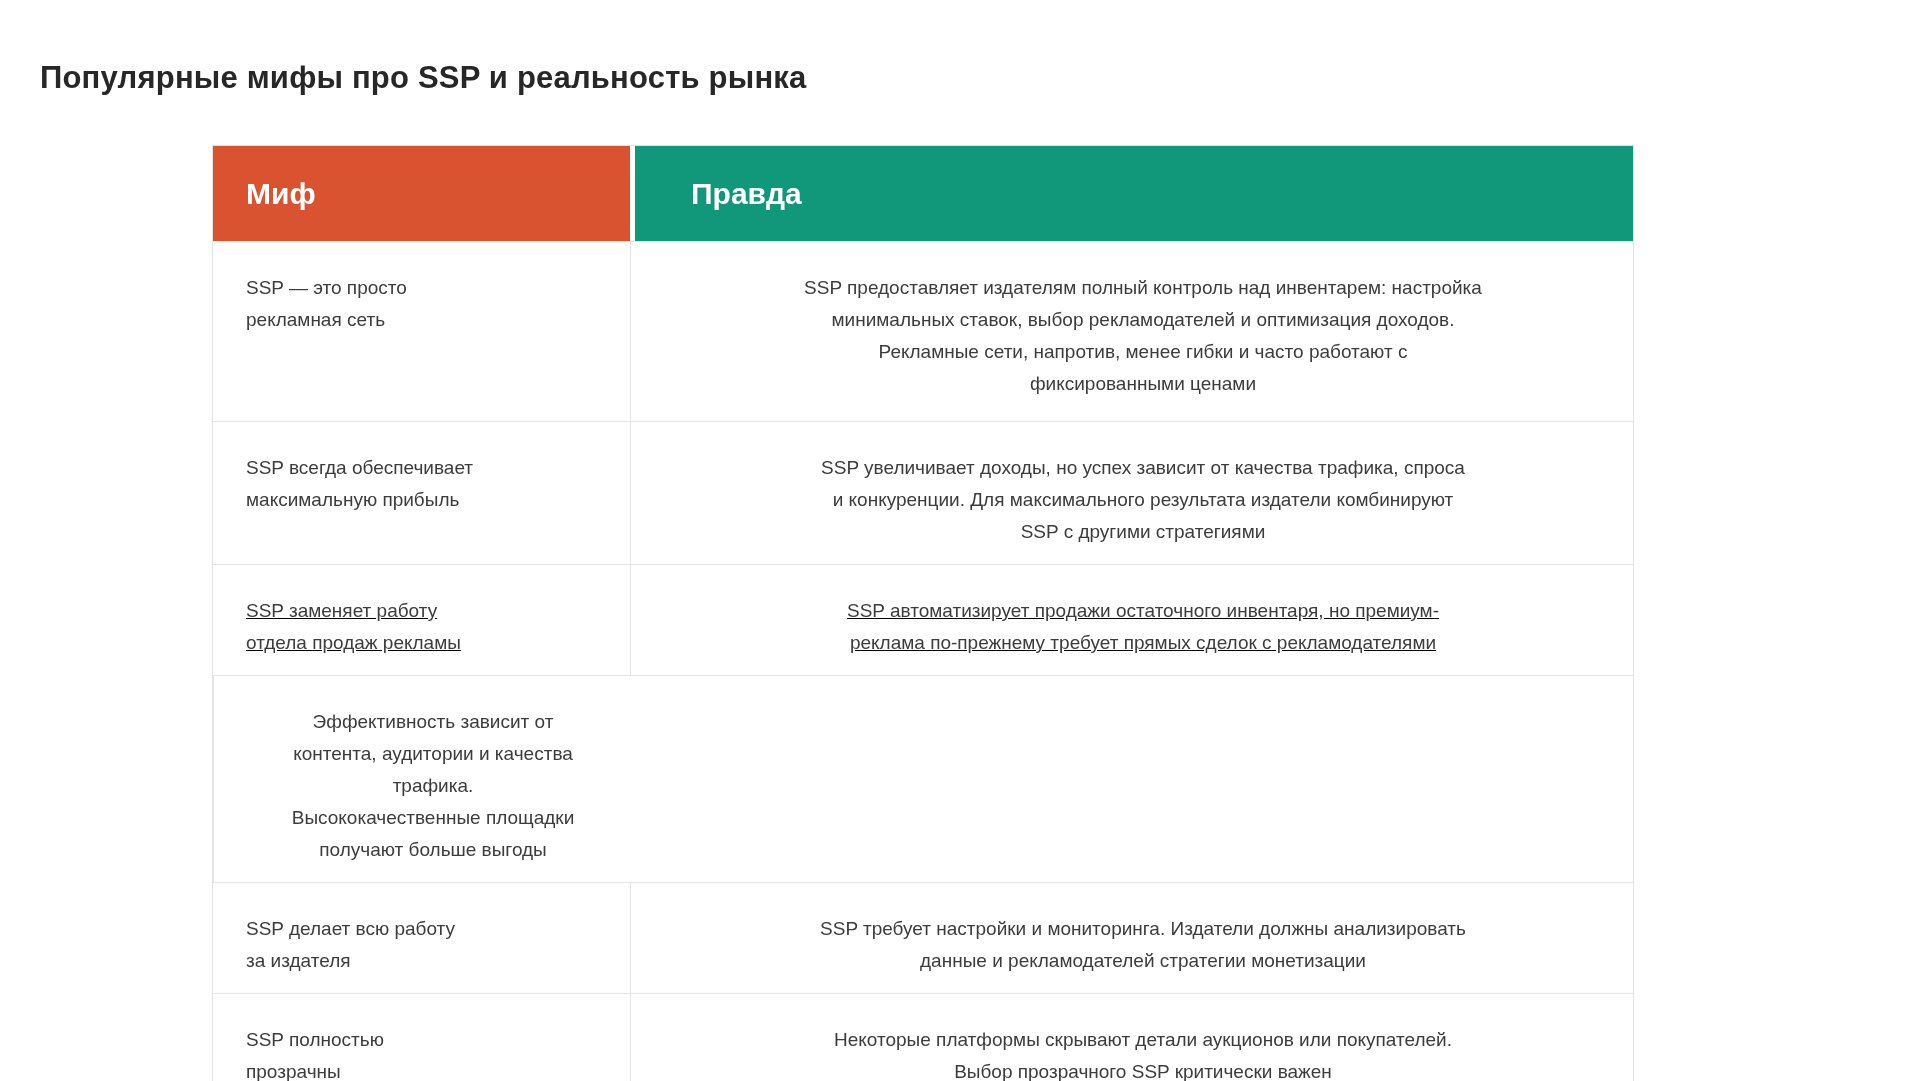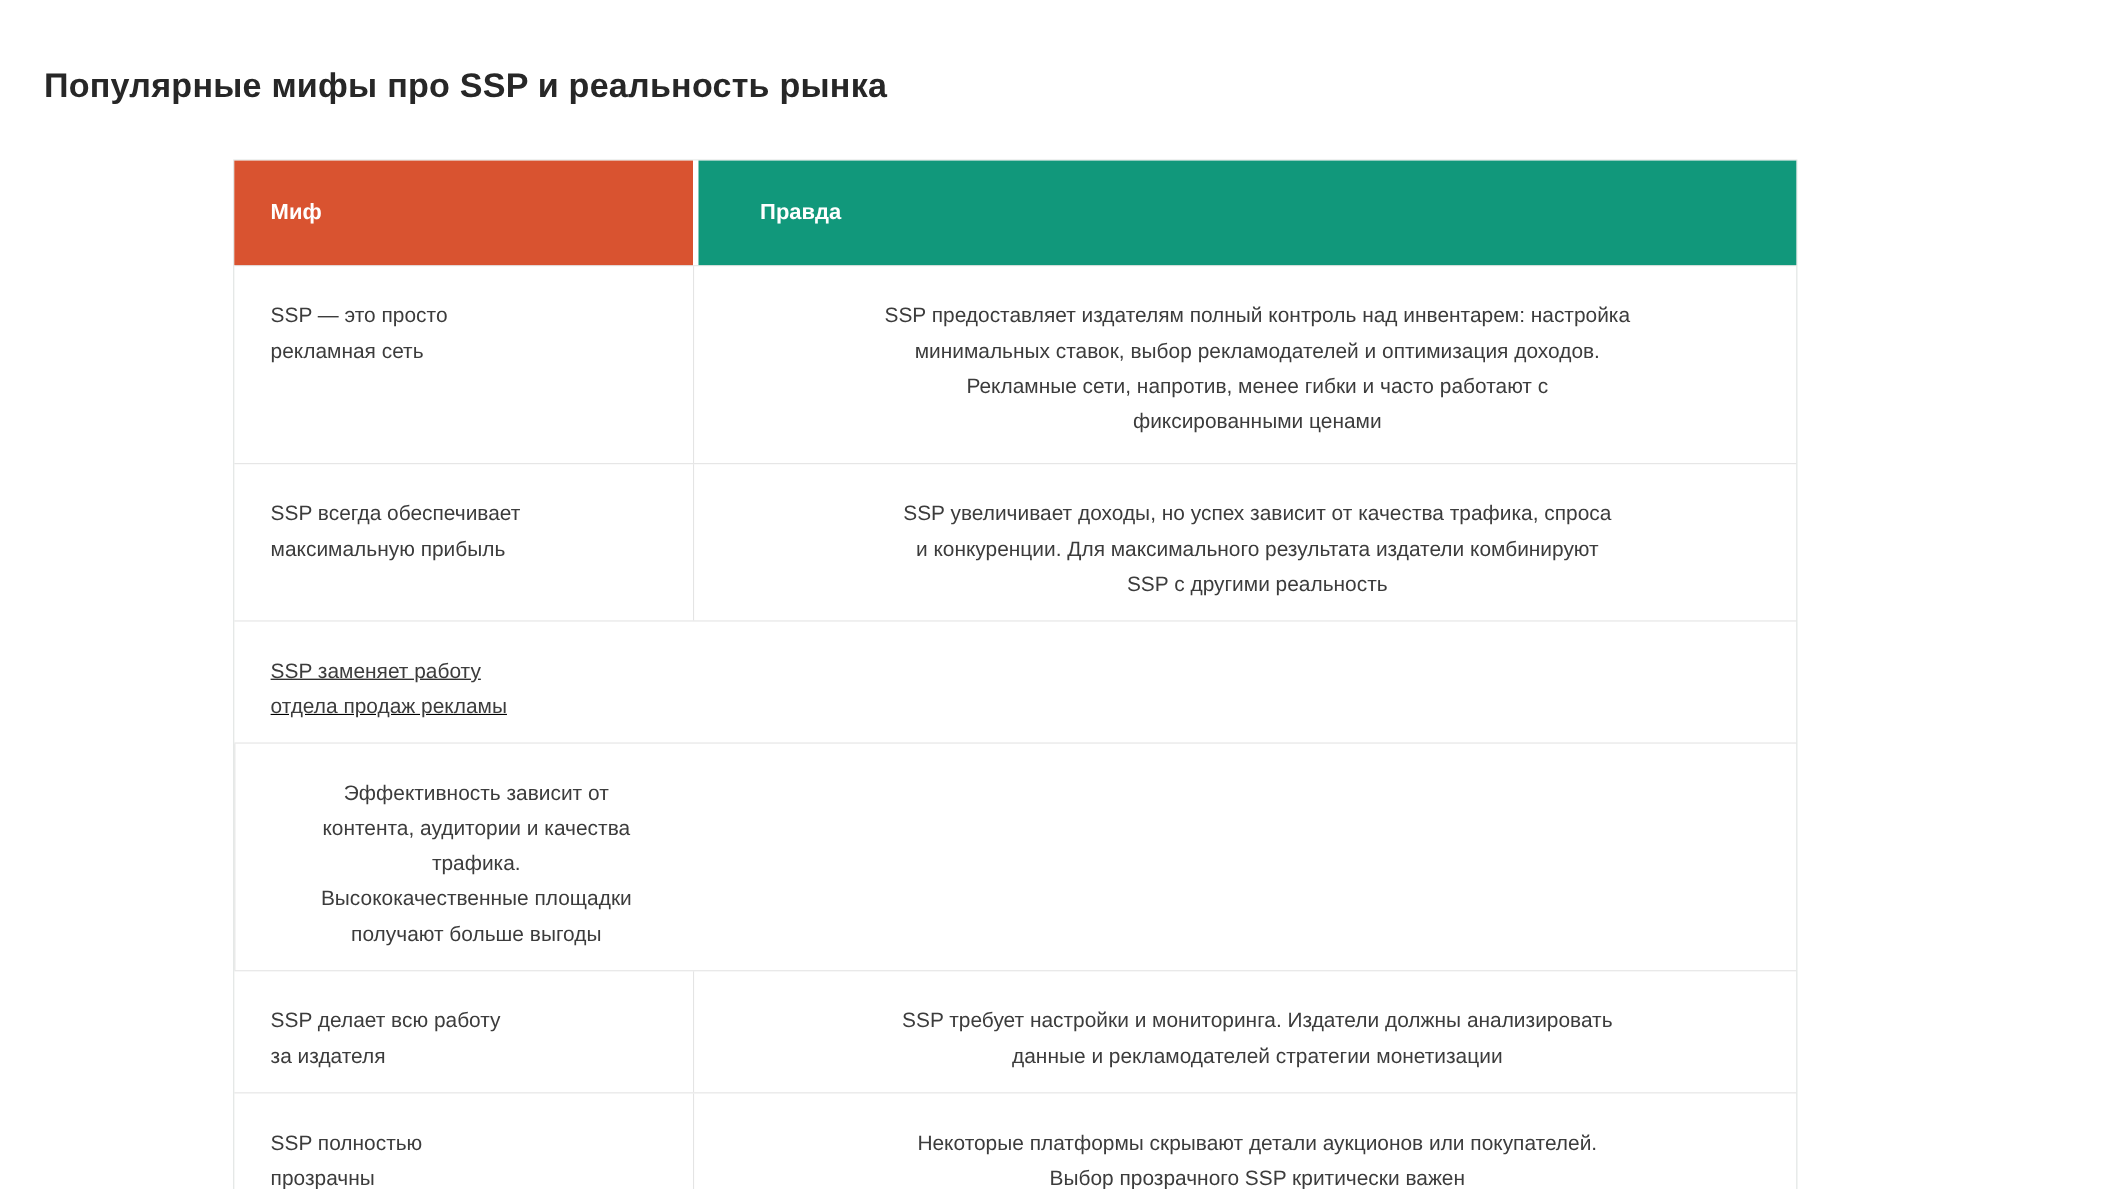--- a/index.html
+++ b/index.html
@@ -28,21 +28,21 @@
   }
   .thead {
     display: grid;
     grid-template-columns: 417px 5px 1fr;
     height: 95px;
   }
   .th {
     display: flex;
     align-items: center;
     color: #ffffff;
-    font-size: 20px;
+    font-size: 30px;
     font-weight: 700;
   }
   .th.myth-h { padding-left: 33px; }
   .th.truth-h { padding-left: 56px; }
   .th-gap { background: #ffffff; }
   .tr {
     display: grid;
     grid-template-columns: 417px 1fr;
     border-top: 1px solid #e4e4e4;
   }
@@ -86,25 +86,27 @@
       <div class="td truth">SSP предоставляет издателям полный контроль над инвентарем: настройка
 минимальных ставок, выбор рекламодателей и оптимизация доходов.
 Рекламные сети, напротив, менее гибки и часто работают с
 фиксированными ценами</div>
     </div>
     <div class="tr">
       <div class="td myth">SSP всегда обеспечивает
 максимальную прибыль</div>
       <div class="td truth">SSP увеличивает доходы, но успех зависит от качества трафика, спроса
 и конкуренции. Для максимального результата издатели комбинируют
-SSP с другими реальность</div>
+SSP с другими стратегиями</div>
     </div>
     <div class="tr">
       <div class="td myth">SSP заменяет работу
 отдела продаж рекламы</div>
+      <div class="td truth">SSP автоматизирует продажи остаточного инвентаря, но премиум-
+реклама по-прежнему требует прямых сделок с рекламодателями</div>
     </div>
     <div class="tr">
       <div class="td truth">Эффективность зависит от контента, аудитории и качества трафика.
 Высококачественные площадки получают больше выгоды</div>
     </div>
     <div class="tr">
       <div class="td myth">SSP делает всю работу
 за издателя</div>
       <div class="td truth">SSP требует настройки и мониторинга. Издатели должны анализировать
 данные и рекламодателей стратегии монетизации</div>

